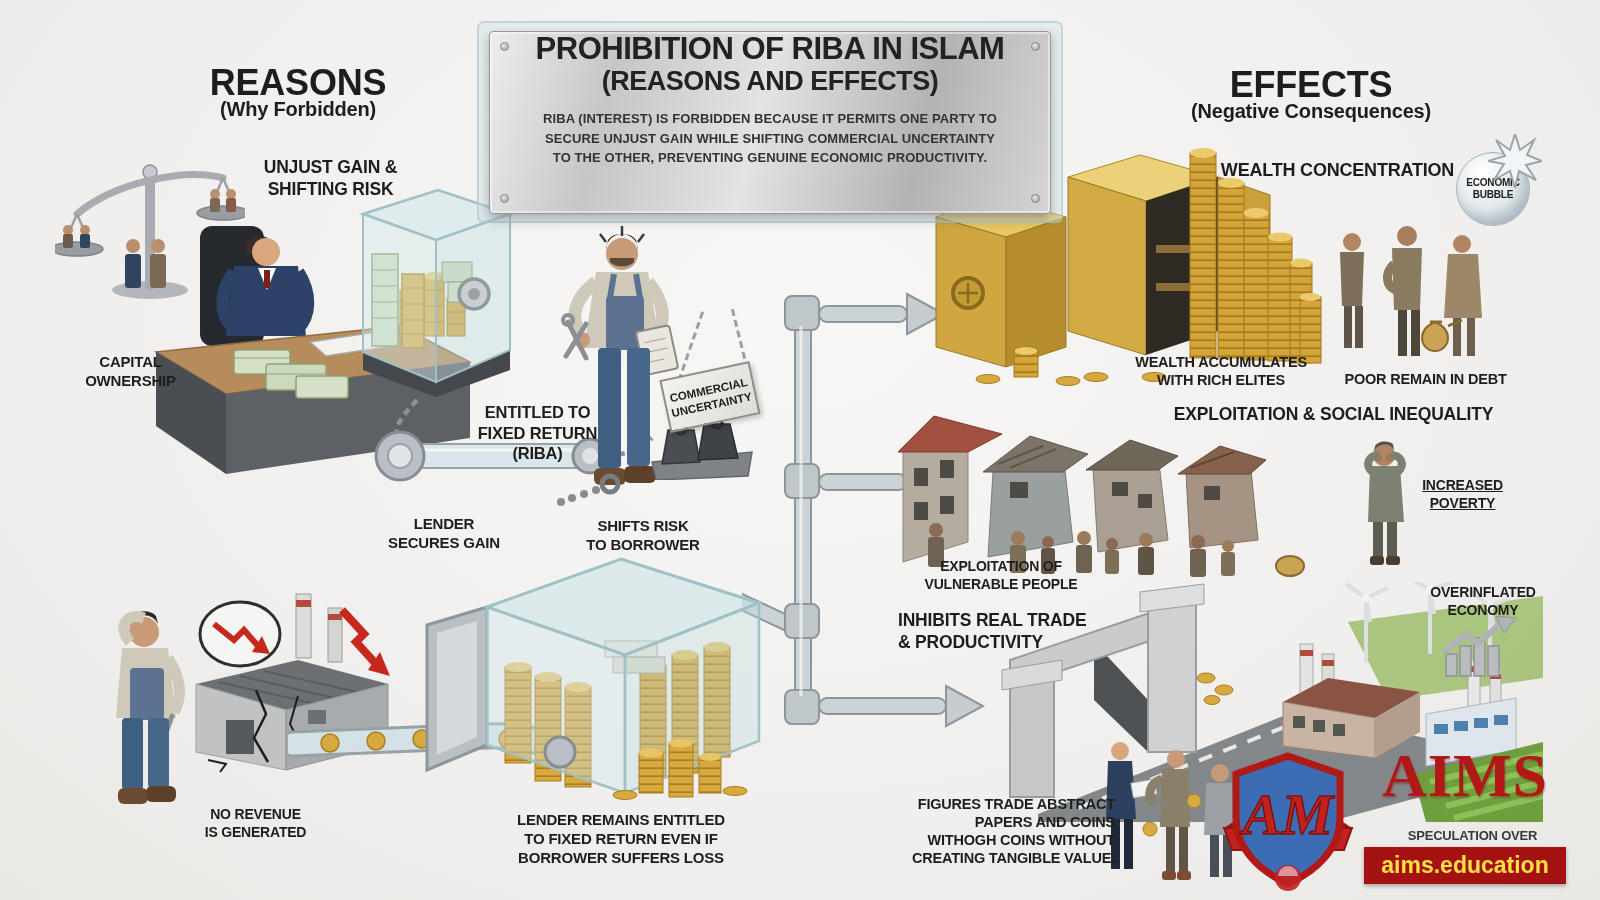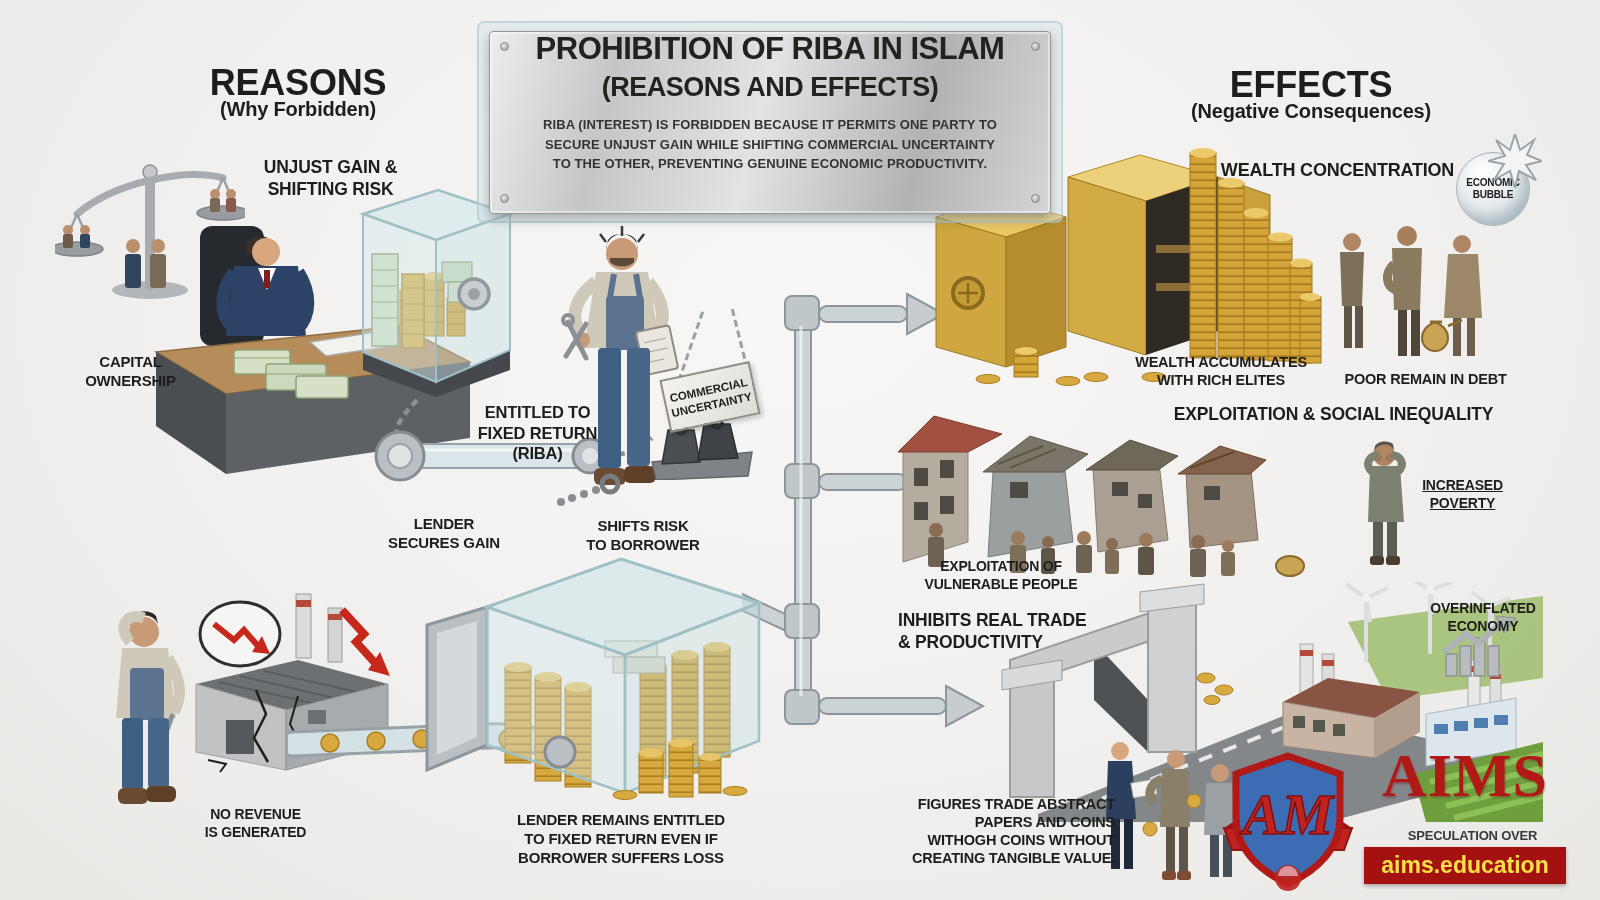--- a/index.html
+++ b/index.html
@@ -23,21 +23,21 @@
   #plate {
     position:absolute; left:489px; top:31px; width:562px; height:183px; z-index:4;
     background:linear-gradient(104deg,#ededee 0%,#c6c6c8 22%,#e3e3e5 48%,#b3b3b6 76%,#d5d5d7 100%);
     border-radius:4px; border:1px solid #97979a;
     box-shadow:0 5px 12px rgba(0,0,0,0.28), inset 0 0 0 2px rgba(255,255,255,0.45);
     text-align:center; 
   }
   .screw { position:absolute; width:9px; height:9px; border-radius:50%;
     background:radial-gradient(circle at 35% 30%, #e8e8e8, #9a9a9c); border:1px solid #86868a; }
   #plate-title { font-size:31px; font-weight:bold; color:#222220; letter-spacing:-0.5px; line-height:1.1; }
-  #plate-subtitle { font-size:27px; font-weight:bold; color:#222220; letter-spacing:-0.5px; margin-top:6px; }
+  #plate-subtitle { font-size:27px; font-weight:bold; color:#222220; letter-spacing:-0.5px; margin-top:0; }
   #plate-desc { font-size:13px; font-weight:bold; color:#333331; line-height:1.5; margin-top:12px; white-space:pre-line; letter-spacing:0.1px; }
   
   #uncertainty-sign {
     position:absolute; left:664px; top:370px; width:92px; height:54px; z-index:4;
     background:linear-gradient(135deg,#f4f3ef,#dddcd6); border:2px solid #8f8e88;
     transform:rotate(-12deg); font-size:11.5px; font-weight:bold; color:#1d1d1b;
     text-align:center; white-space:pre-line; line-height:1.3; padding-top:11px;
     box-shadow:2px 3px 5px rgba(0,0,0,0.2);
   }
   
@@ -104,21 +104,21 @@
   <div class="lbl" style="left:1130px;top:353px;width:182px;font-size:14.5px;">WEALTH ACCUMULATES
 WITH RICH ELITES</div>
   <div class="lbl" style="left:1338px;top:370px;width:175px;font-size:14.5px;">POOR REMAIN IN DEBT</div>
   <div class="lbl" style="left:1166px;top:404px;width:335px;font-size:17.5px;">EXPLOITATION &amp; SOCIAL INEQUALITY</div>
   <div class="lbl" style="left:901px;top:558px;width:200px;font-size:14px;">EXPLOITATION OF
 VULNERABLE PEOPLE</div>
   <div class="lbl" style="left:1415px;top:477px;width:95px;font-size:14px;text-decoration:underline;">INCREASED
 POVERTY</div>
   <div class="lbl" style="left:898px;top:610px;width:215px;font-size:17.5px;text-align:left;">INHIBITS REAL TRADE
 &amp; PRODUCTIVITY</div>
-  <div class="lbl" style="left:1428px;top:600px;width:110px;font-size:14px;">OVERINFLATED
+  <div class="lbl" style="left:1428px;top:584px;width:110px;font-size:14px;">OVERINFLATED
 ECONOMY</div>
   <div class="lbl" style="left:900px;top:795px;width:215px;font-size:14.5px;text-align:right;">FIGURES TRADE ABSTRACT
 PAPERS AND COINS
 WITHOGH COINS WITHOUT
 CREATING TANGIBLE VALUE.</div>
   <div class="lbl" style="left:1400px;top:828px;width:145px;font-size:13px;color:#3a3a38;z-index:6;">SPECULATION OVER
 PRODUCTIVE WORK</div>
 
   <div class="scene" style="left:55px;top:118px;width:190px;height:185px;">
     <svg viewBox="0 0 190 185">

